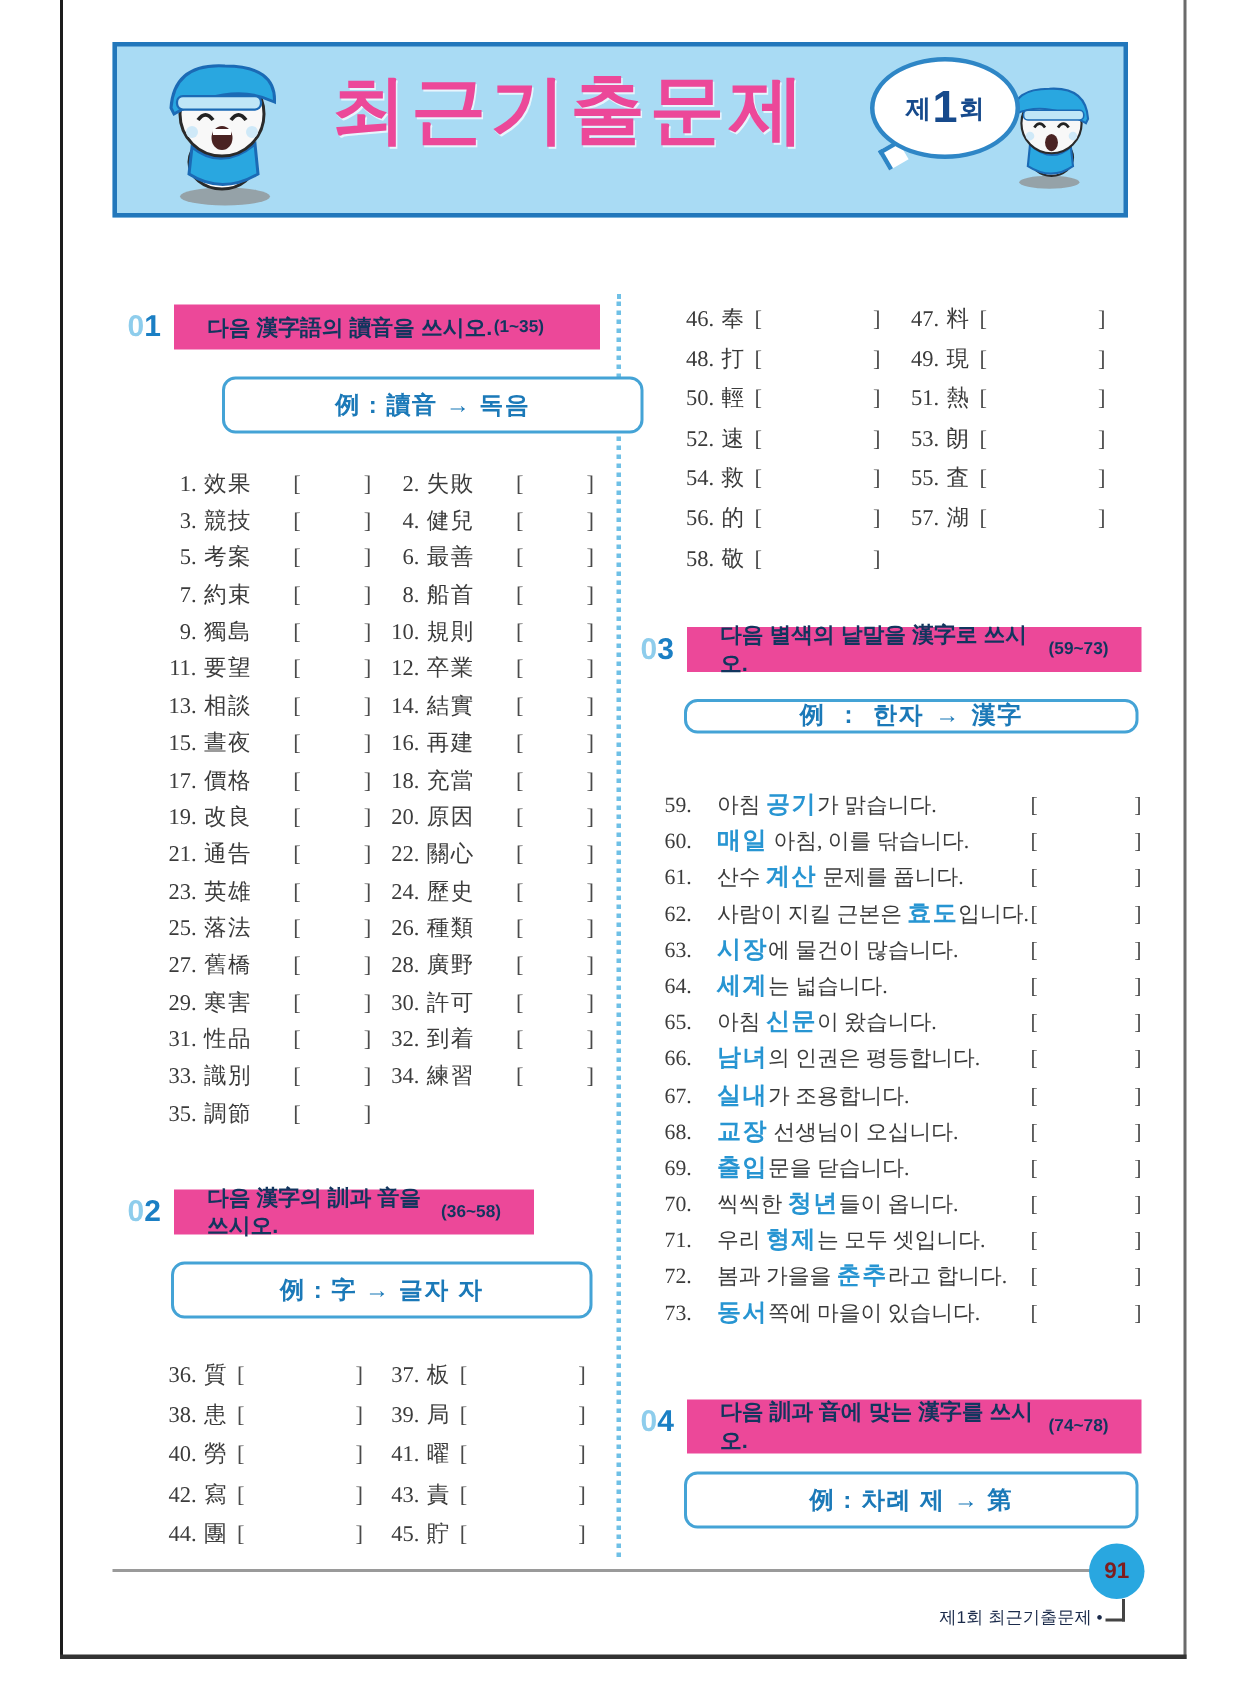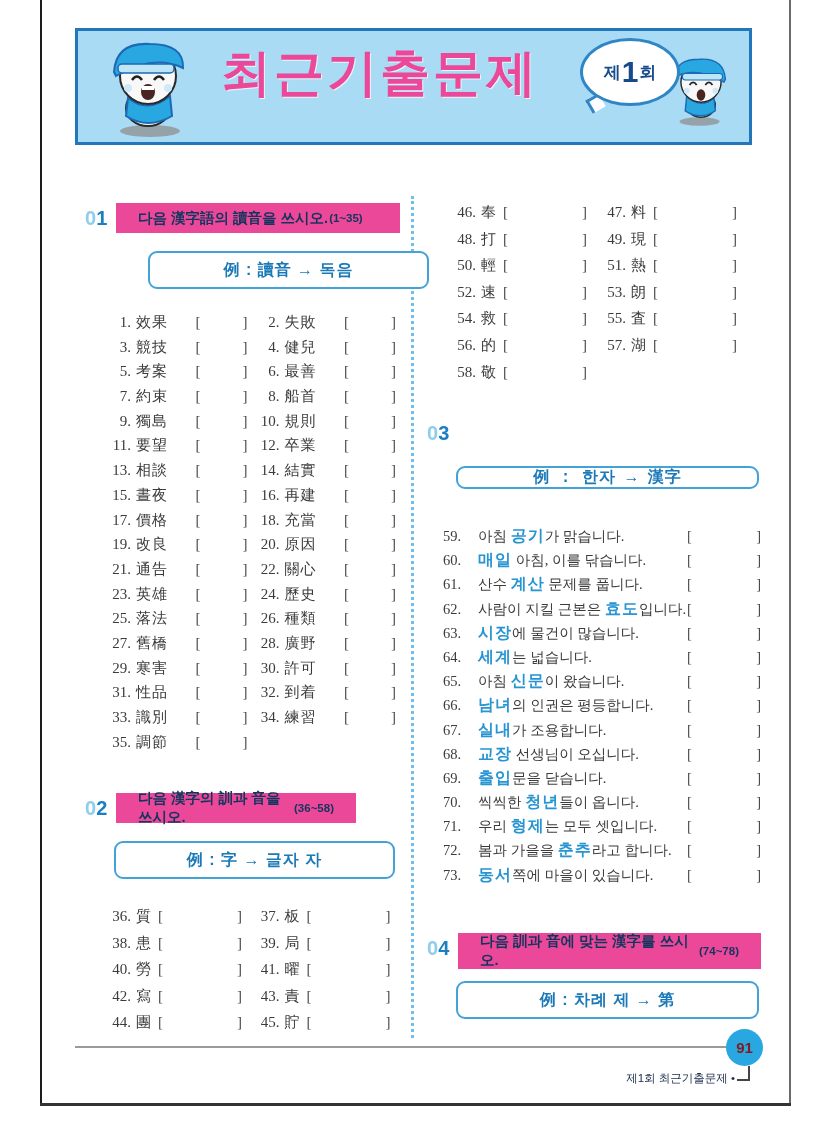--- a/index.html
+++ b/index.html
@@ -665,20 +665,24 @@
         <span class="br">
           <span>[</span>
           <span>]</span>
         </span>
       </div>
     </div>
 
   <div class="abs sec-num" style="left:427px;top:422px;">
     <span class="n-light">0</span><span class="n-dark">3</span>
   </div>
+  <div class="abs sec-bar" style="left:458px;top:418px;width:303px;height:30px;">
+    <span>다음 별색의 낱말을 漢字로 쓰시오.</span>
+      <span class="rng">(59~73)</span>
+  </div>
   <div class="abs ex-box" style="left:456px;top:466px;width:303px;height:23px;font-family:Liberation Mono, monospace;">
     <span>例 : 한자 → 漢字</span>
   </div>
   <div class="abs sent-list" style="left:443px;top:526px;width:318px;">
 
       <div class="s-row">
         <span class="no">59.</span>
         <span class="txt"><span>아침 </span><span class="hl">공기</span><span>가 맑습니다.</span></span>
         <span class="br">
           <span>[</span>

